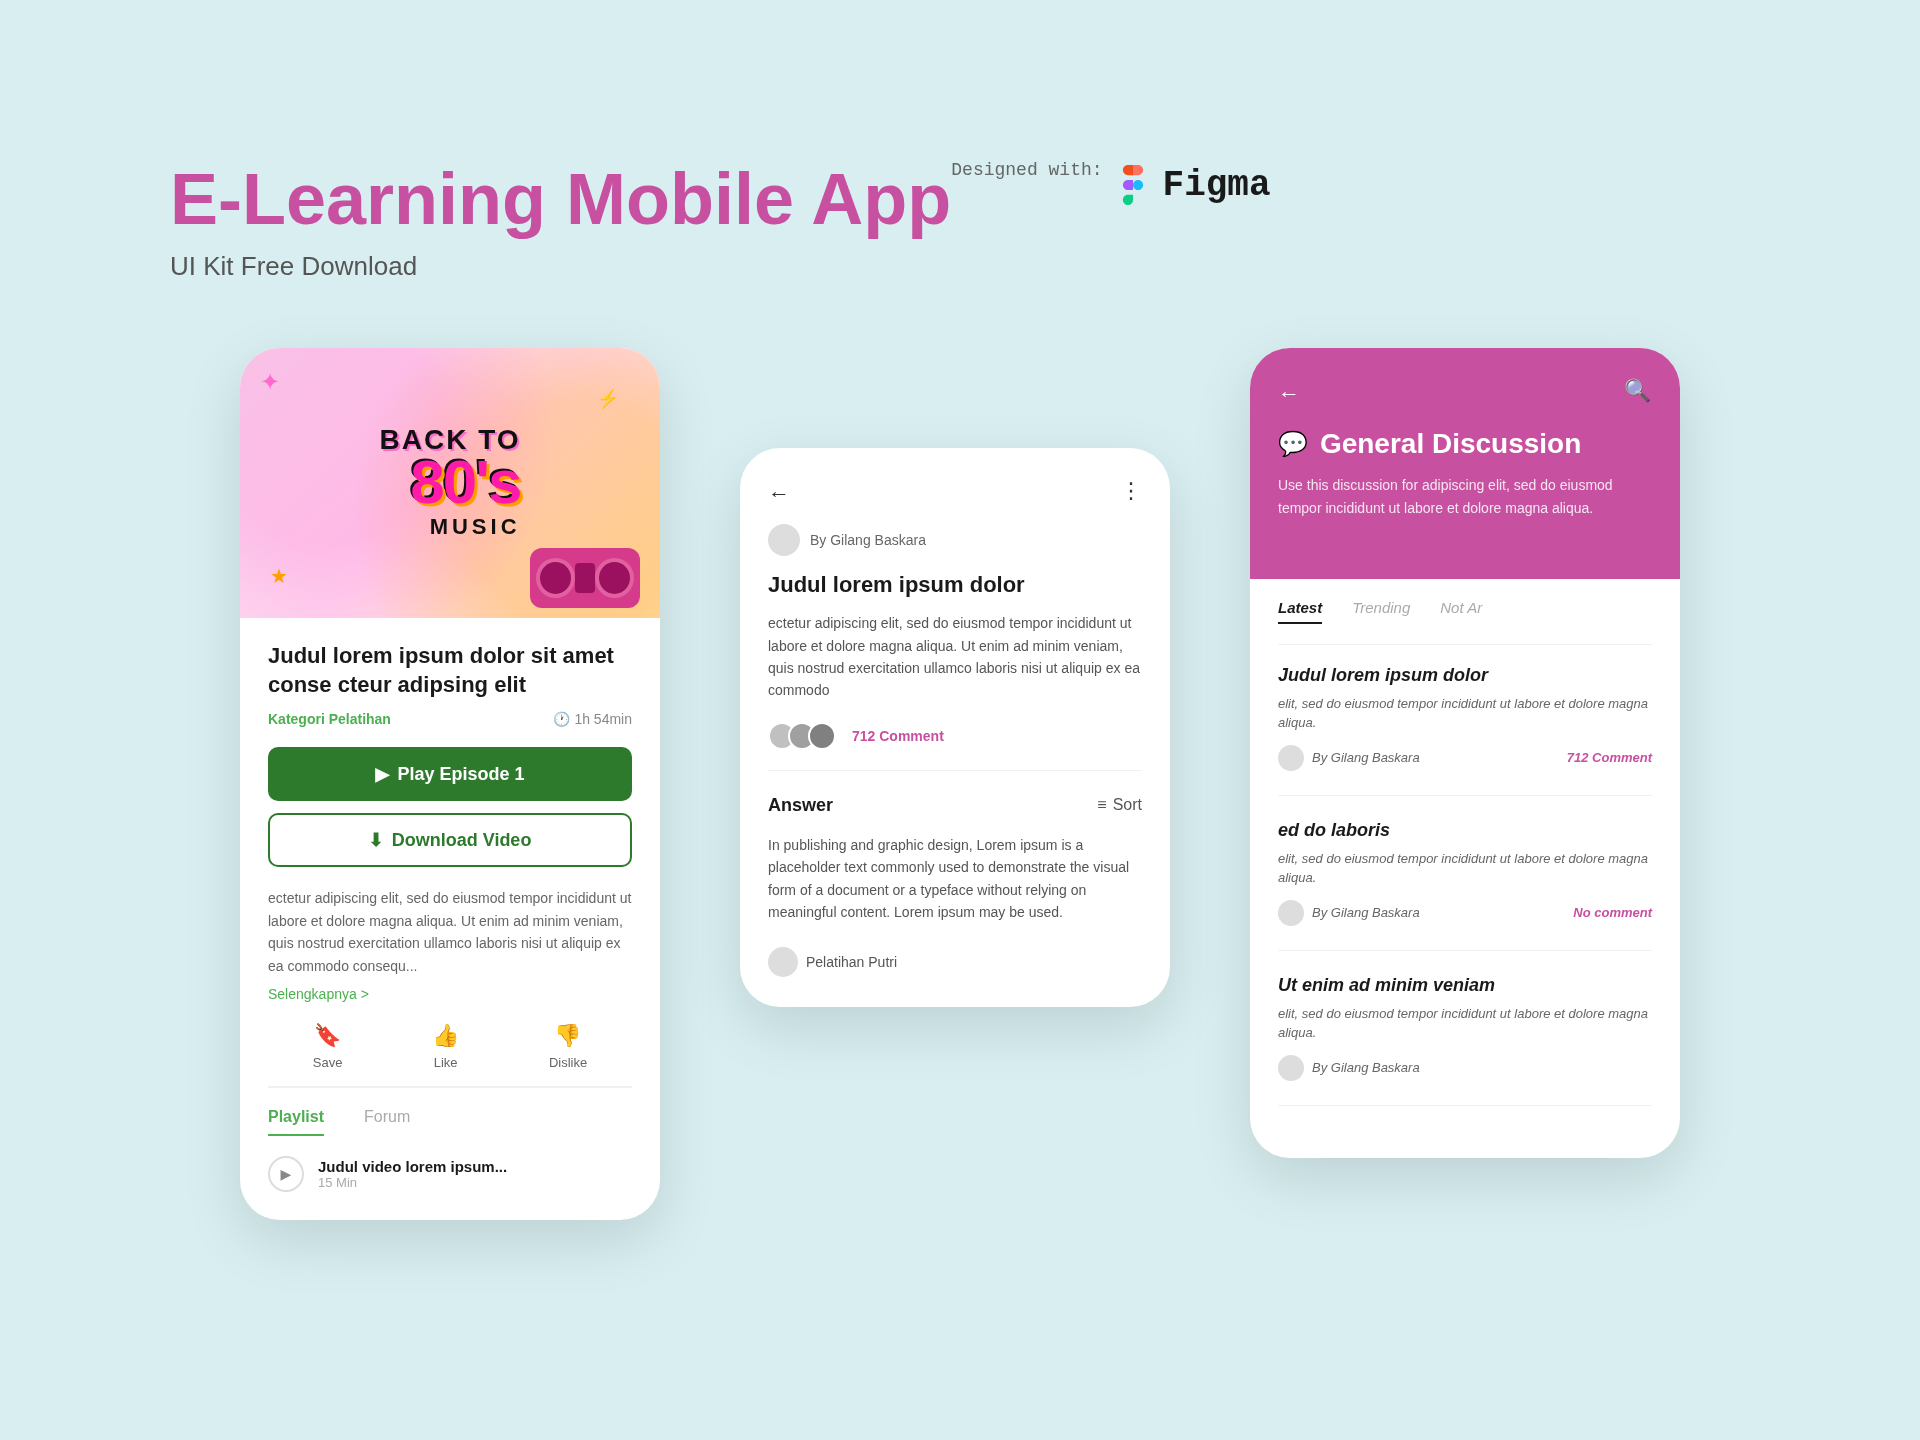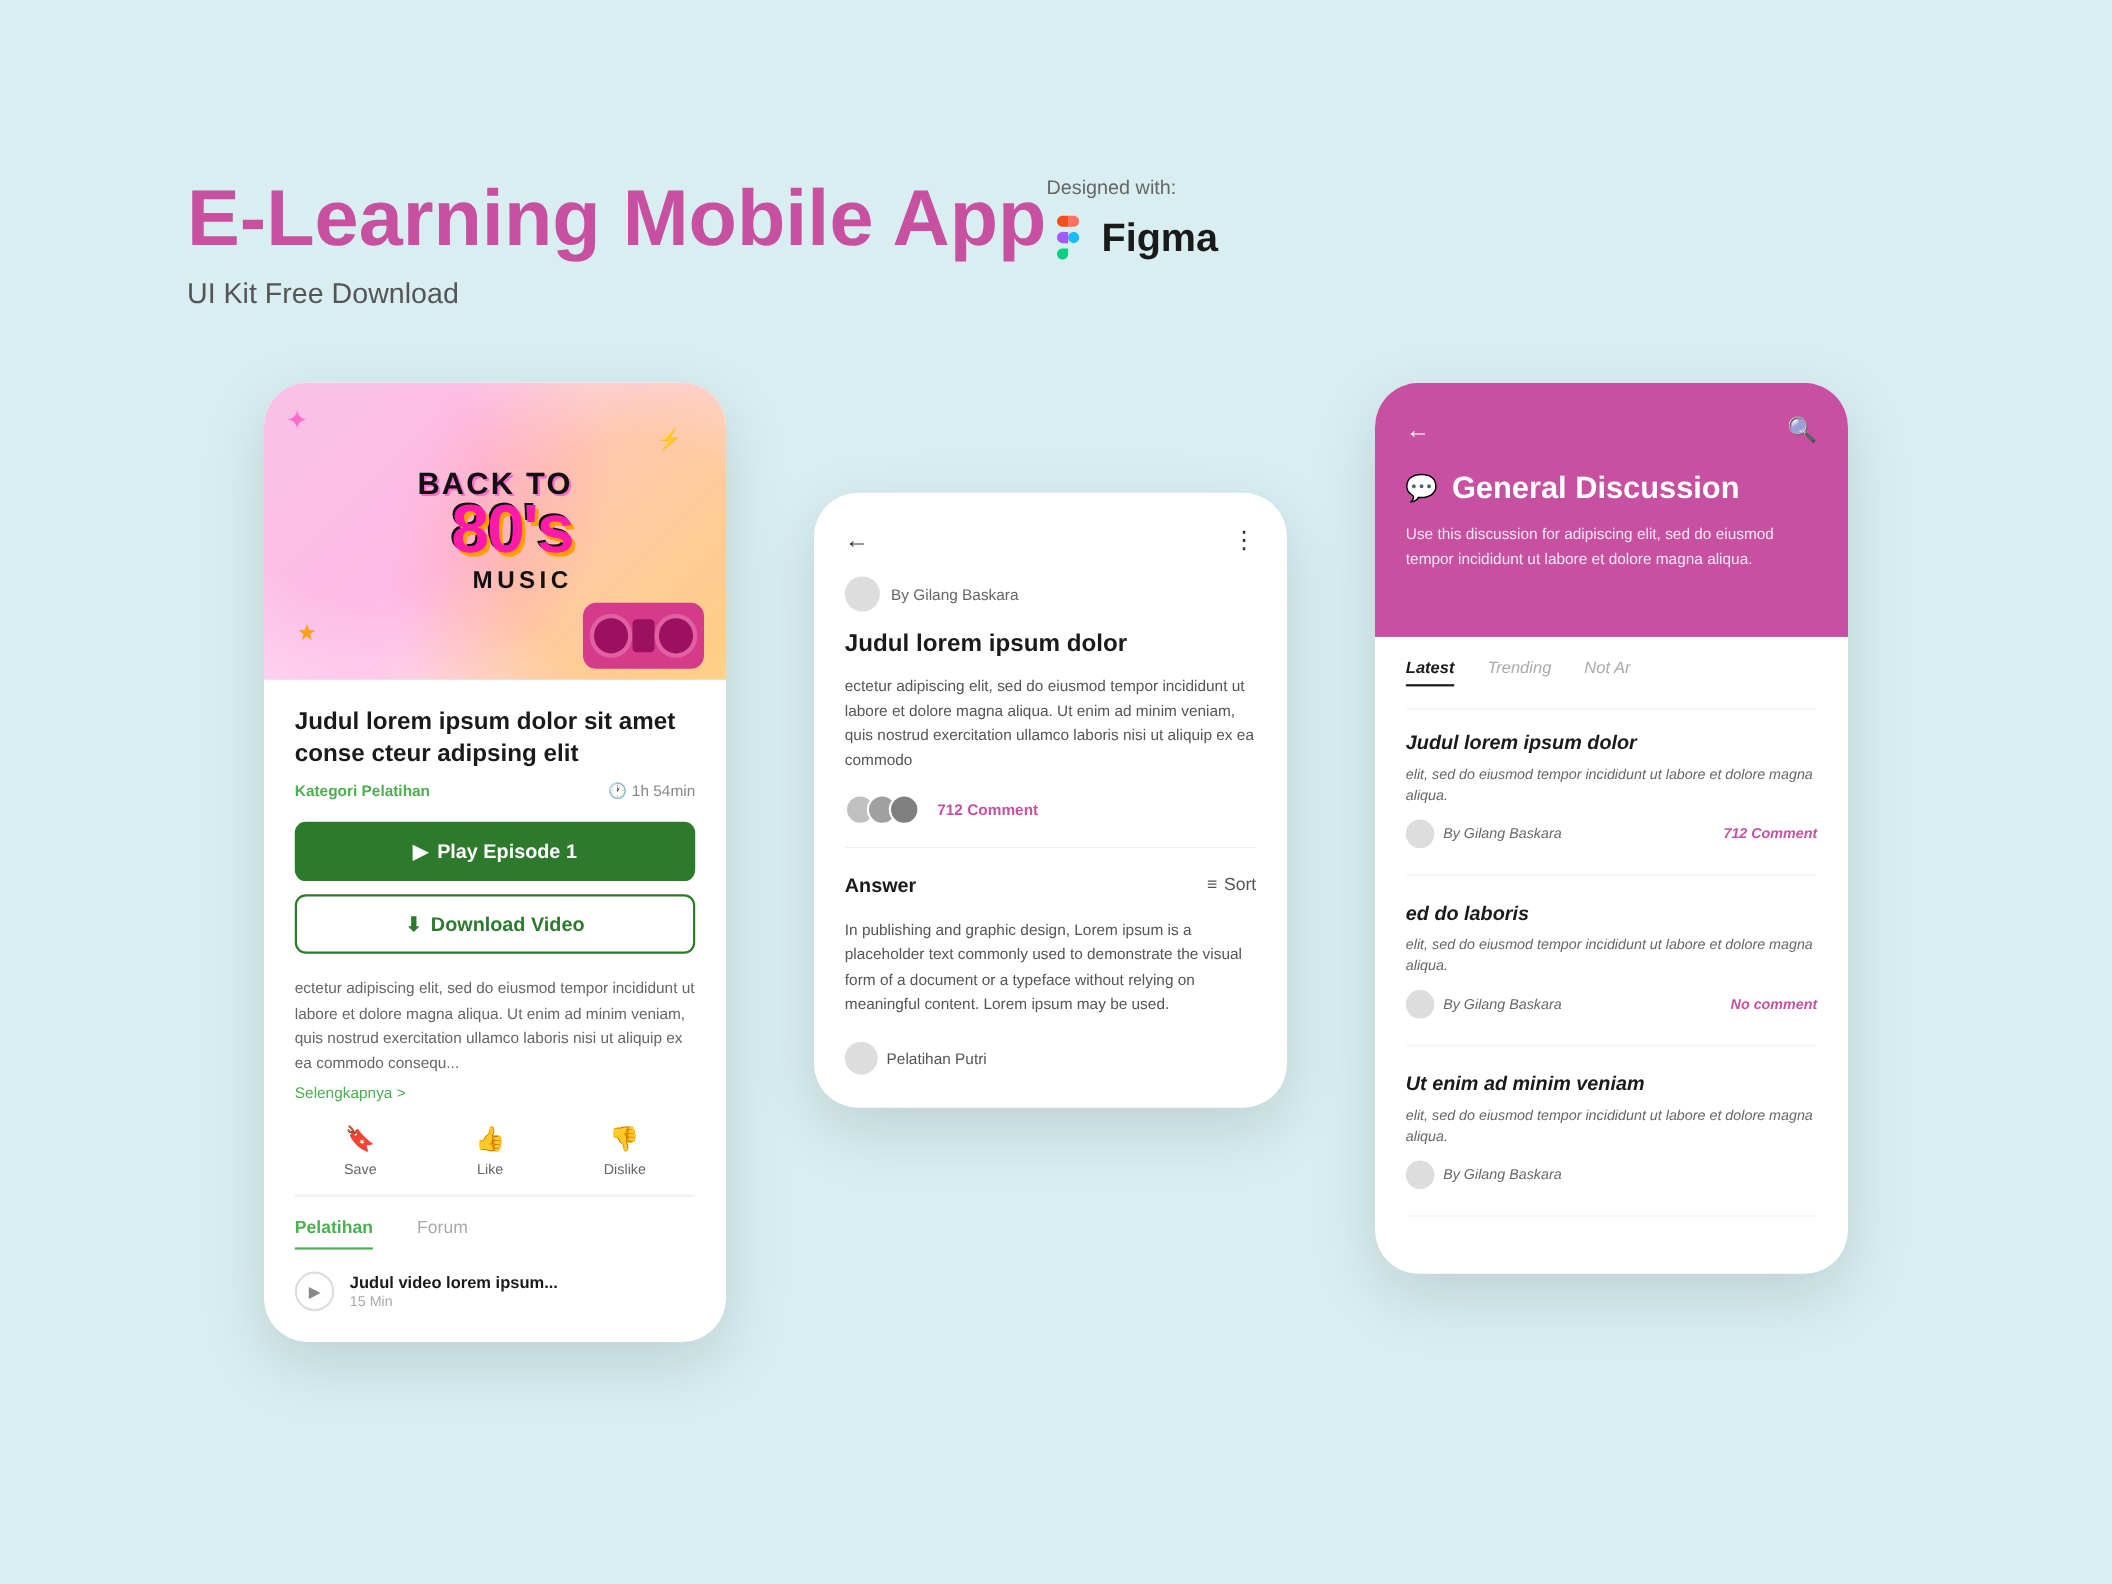--- a/index.html
+++ b/index.html
@@ -35,23 +35,23 @@
     }
 
     .subtitle {
       font-size: 26px;
       color: #555;
       font-weight: 400;
     }
 
     .designed-with {
       display: flex;
-      flex-direction: column;
       align-items: flex-start;
       gap: 10px;
+      font-family: Liberation Mono, monospace;
     }
 
     .designed-with-label {
       font-size: 18px;
       color: #666;
     }
 
     .figma-logo {
       display: flex;
       align-items: center;
@@ -687,21 +687,21 @@
           <div class="action-item">
             <span class="action-icon">👍</span>
             <span>Like</span>
           </div>
           <div class="action-item">
             <span class="action-icon">👎</span>
             <span>Dislike</span>
           </div>
         </div>
         <div class="tabs-row">
-          <div class="tab-item active">Pelatihan</div>
+          <div class="tab-item active">Playlist</div>
           <div class="tab-item">Forum</div>
         </div>
         <div class="playlist-item">
           <div class="play-circle">▶</div>
           <div class="playlist-info">
             <div class="playlist-name">Judul video lorem ipsum...</div>
             <div class="playlist-duration">15 Min</div>
           </div>
         </div>
       </div>

